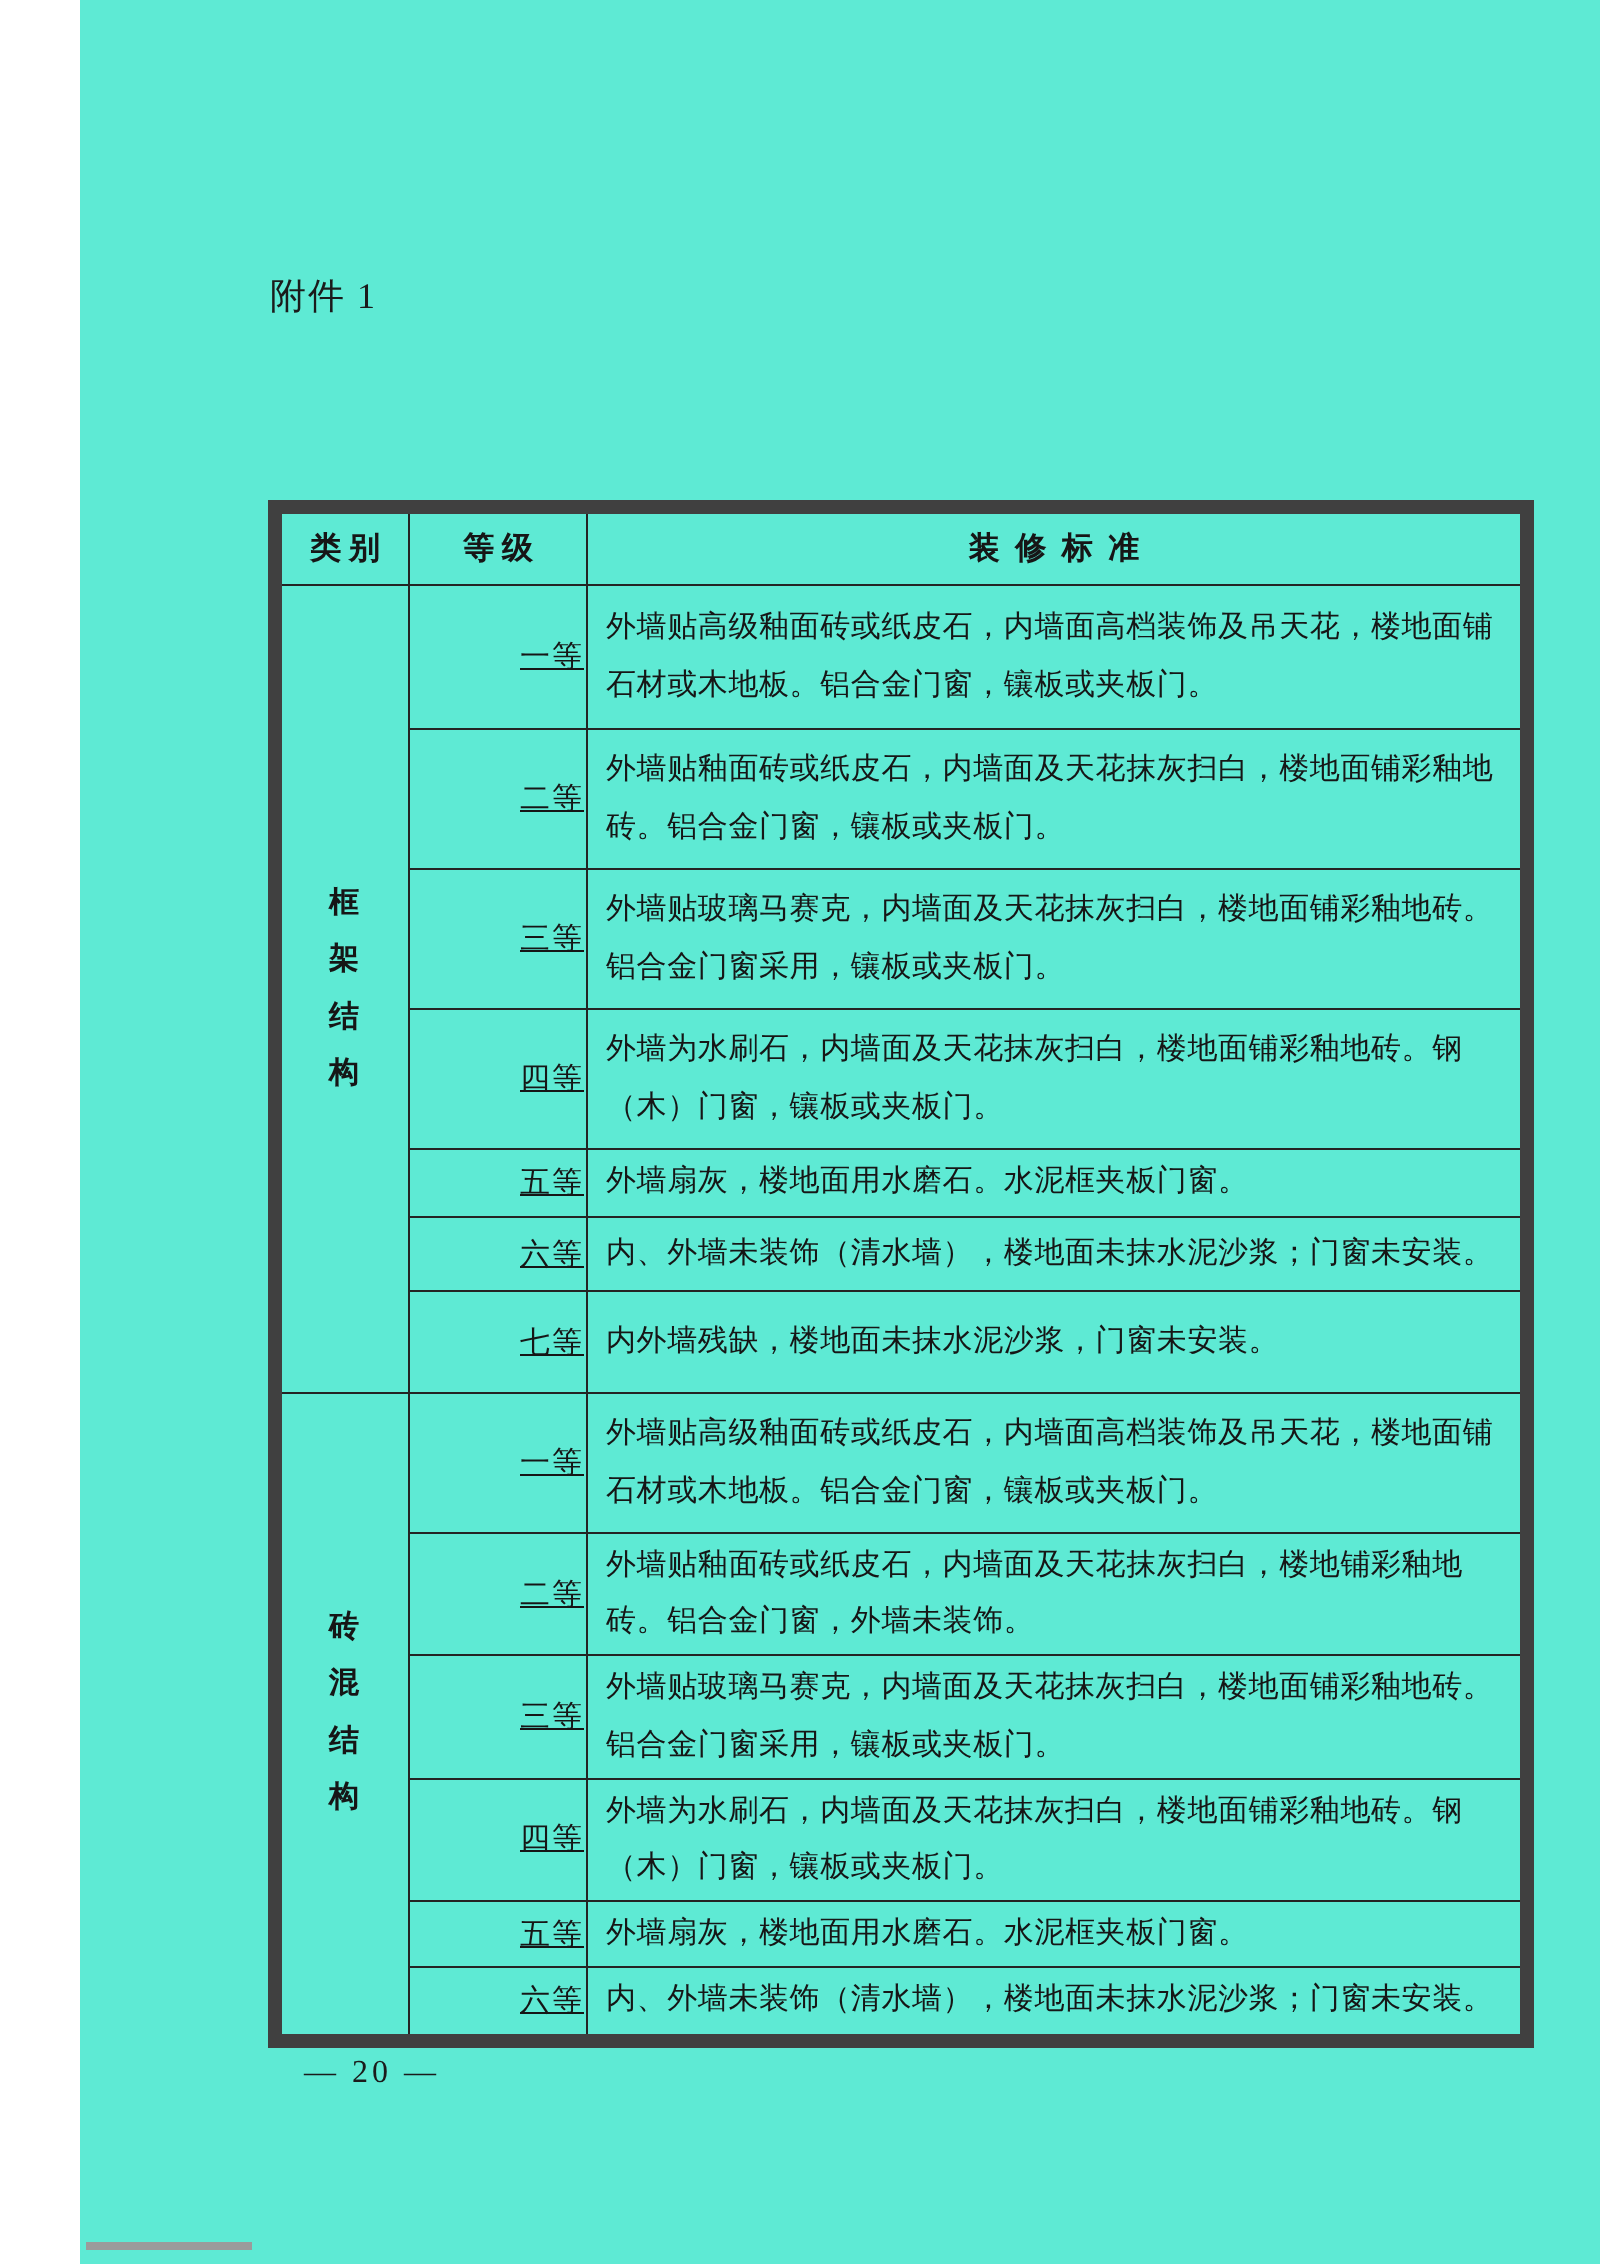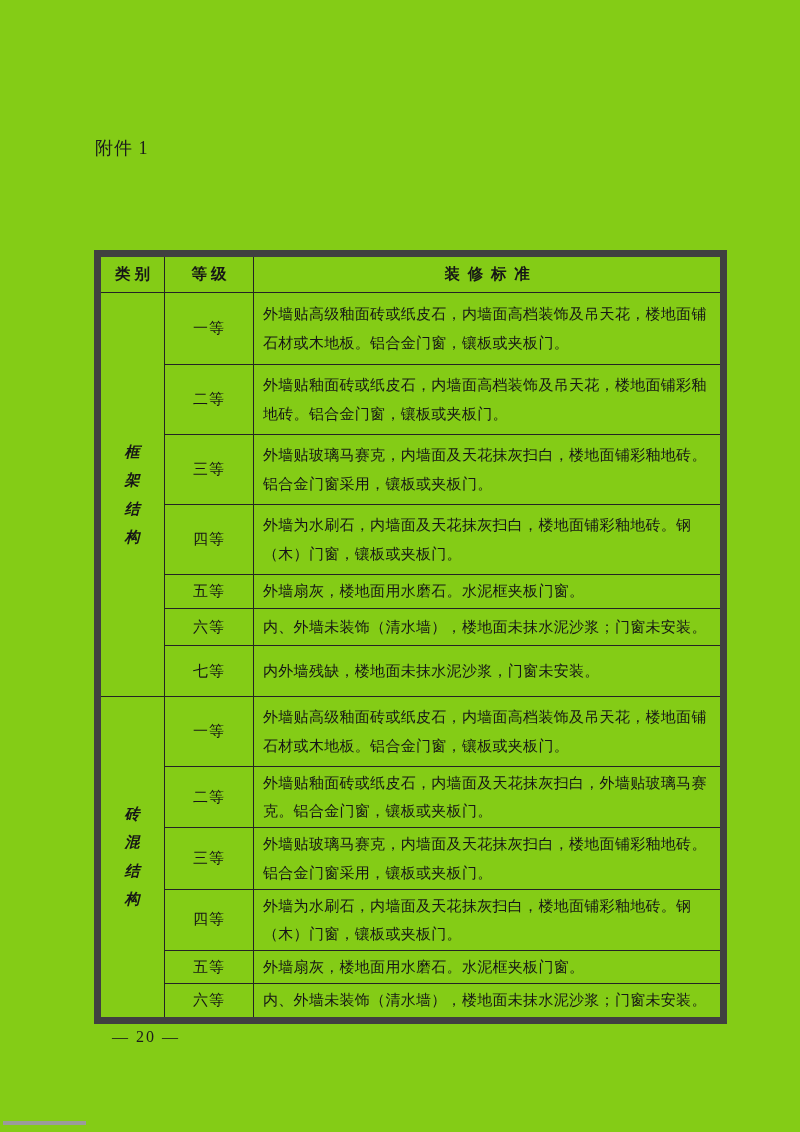--- a/index.html
+++ b/index.html
@@ -4,21 +4,21 @@
 <style>
   html,body{margin:0;padding:0;}
   body{
     width:800px;height:1132px;
     background:#ffffff;
     font-family:"Liberation Serif","DejaVu Serif",serif;
     color:#1b1b1b;
     position:relative;
     overflow:hidden;
   }
-  .page{position:absolute;inset:0;background:#84cc16;}
+  .page{position:absolute;inset:0;background:#5eead4;margin-left:40px;}
 
   .attachment{
     position:absolute;left:95px;top:136px;
     font-size:18px;letter-spacing:1px;
   }
   .doc-title{
     position:absolute;left:0;top:182px;width:800px;
     text-align:center;
     font-size:29px;font-weight:bold;letter-spacing:2px;
   }
@@ -43,30 +43,29 @@
     font-weight:bold;
     font-size:15.5px;
     text-align:center;
     white-space:pre;
     height:33px;
   }
   td.cat{
     text-align:center;vertical-align:middle;
     font-weight:bold;font-size:16px;
     padding:0;
-    font-style:italic;
   }
   td.cat span{
     display:inline-block;width:2.05em;
     line-height:1.9;letter-spacing:1px;
     word-break:break-all;text-align:center;
   }
   td.grade{
-    text-align:center;vertical-align:middle;
-    font-size:15px;letter-spacing:1px;
+    text-align:right;vertical-align:middle;
+    font-size:15px;letter-spacing:1px;text-decoration:underline;
   }
   td.std{
     text-align:left;vertical-align:middle;
     padding:2px 6px 2px 9px;
     line-height:1.88;
     letter-spacing:0.3px;
   }
   tr.h72{height:72px;} tr.h70{height:70px;} tr.h58{height:58px;}
   tr.h57{height:57px;} tr.h34{height:34px;} tr.h37{height:37px;}
   tr.h41{height:51px;} tr.h32{height:32px;} tr.h29{height:29px;}
@@ -100,21 +99,21 @@
       </thead>
       <tbody>
 
         <tr class="h72">
           <td class="cat" rowspan="7"><span>框架结构</span></td>
           <td class="grade">一等</td>
           <td class="std">外墙贴高级釉面砖或纸皮石，内墙面高档装饰及吊天花，楼地面铺石材或木地板。铝合金门窗，镶板或夹板门。</td>
         </tr>
         <tr class="h70">
           <td class="grade">二等</td>
-          <td class="std">外墙贴釉面砖或纸皮石，内墙面高档装饰及吊天花，楼地面铺彩釉地砖。铝合金门窗，镶板或夹板门。</td>
+          <td class="std">外墙贴釉面砖或纸皮石，内墙面及天花抹灰扫白，楼地面铺彩釉地砖。铝合金门窗，镶板或夹板门。</td>
         </tr>
         <tr class="h70">
           <td class="grade">三等</td>
           <td class="std">外墙贴玻璃马赛克，内墙面及天花抹灰扫白，楼地面铺彩釉地砖。铝合金门窗采用，镶板或夹板门。</td>
         </tr>
         <tr class="h70">
           <td class="grade">四等</td>
           <td class="std">外墙为水刷石，内墙面及天花抹灰扫白，楼地面铺彩釉地砖。钢（木）门窗，镶板或夹板门。</td>
         </tr>
         <tr class="h34">
@@ -130,21 +129,21 @@
           <td class="std">内外墙残缺，楼地面未抹水泥沙浆，门窗未安装。</td>
         </tr>
 
         <tr class="h70">
           <td class="cat" rowspan="6"><span>砖混结构</span></td>
           <td class="grade">一等</td>
           <td class="std">外墙贴高级釉面砖或纸皮石，内墙面高档装饰及吊天花，楼地面铺石材或木地板。铝合金门窗，镶板或夹板门。</td>
         </tr>
         <tr class="h58">
           <td class="grade">二等</td>
-          <td class="std">外墙贴釉面砖或纸皮石，内墙面及天花抹灰扫白，外墙贴玻璃马赛克。铝合金门窗，镶板或夹板门。</td>
+          <td class="std">外墙贴釉面砖或纸皮石，内墙面及天花抹灰扫白，楼地铺彩釉地砖。铝合金门窗，外墙未装饰。</td>
         </tr>
         <tr class="h58">
           <td class="grade">三等</td>
           <td class="std">外墙贴玻璃马赛克，内墙面及天花抹灰扫白，楼地面铺彩釉地砖。铝合金门窗采用，镶板或夹板门。</td>
         </tr>
         <tr class="h57">
           <td class="grade">四等</td>
           <td class="std">外墙为水刷石，内墙面及天花抹灰扫白，楼地面铺彩釉地砖。钢（木）门窗，镶板或夹板门。</td>
         </tr>
         <tr class="h32">

